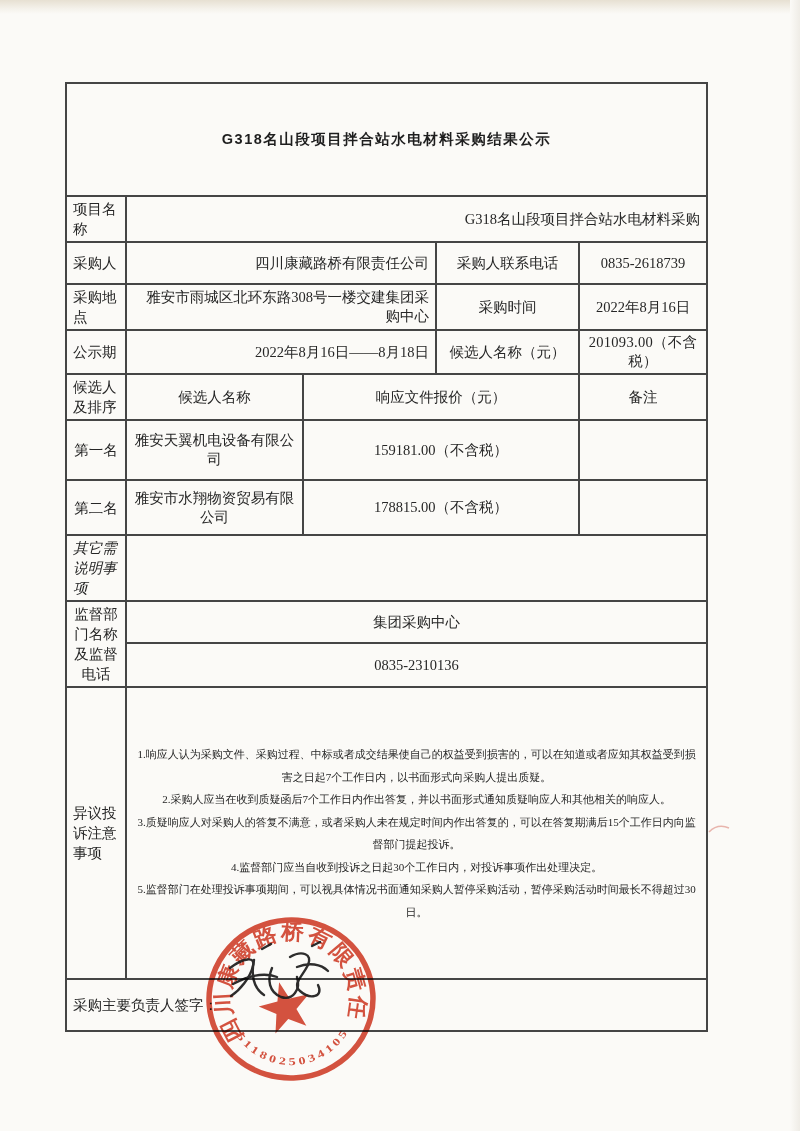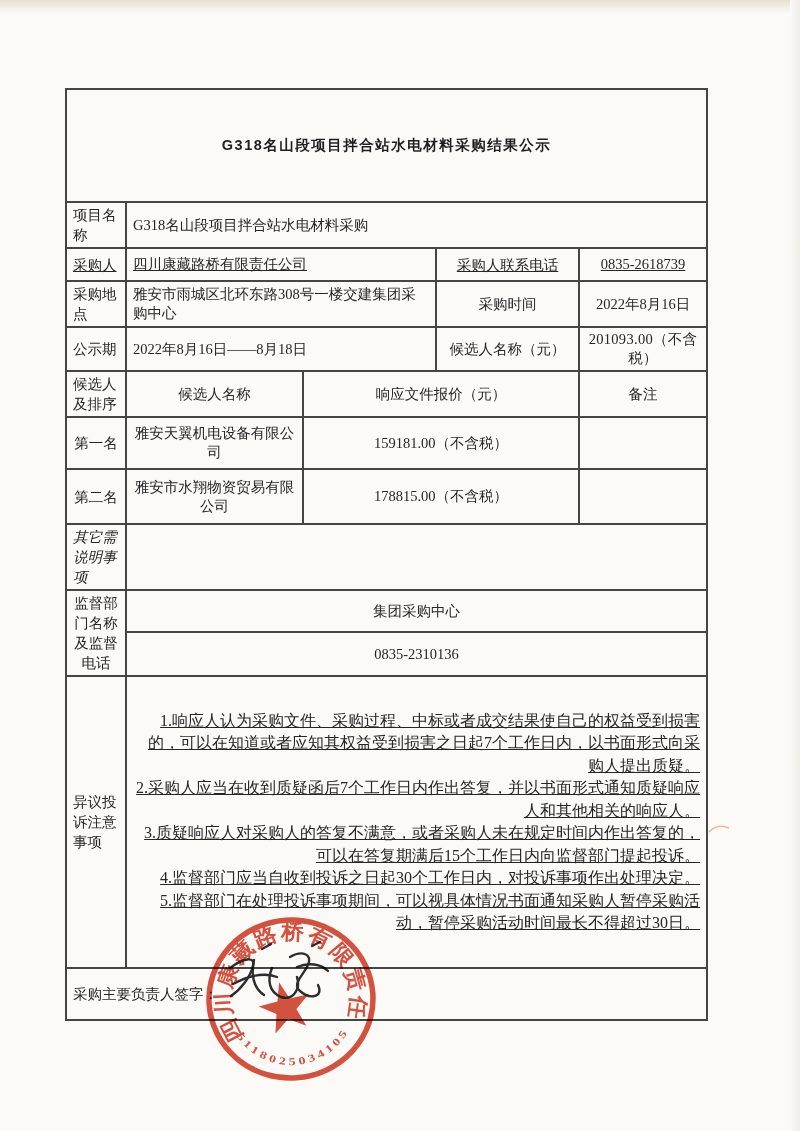--- a/index.html
+++ b/index.html
@@ -16,56 +16,56 @@
     content:"";position:absolute;left:0;top:0;right:0;height:14px;
     background:linear-gradient(180deg,#e7e0d2 0%,#f4f1ea 60%,#fbfaf7 100%);
     pointer-events:none;
   }
   .page::after{ 
     content:"";position:absolute;right:0;top:0;bottom:0;width:10px;
     background:linear-gradient(270deg,#efece6,#fbfaf7);
     pointer-events:none;
   }
   table.doc{
-    position:absolute;left:65px;top:88px;width:641px;
+    position:absolute;left:65px;top:82px;width:641px;
     border-collapse:collapse;table-layout:fixed;
   }
   table.doc td{
     border:2px solid #454545;
     padding:2px 6px;
     font-size:14.5px;
     vertical-align:middle;
     word-break:break-all;
     background:transparent;
   }
   td.title-cell{
     font-family:"Liberation Sans", sans-serif;
     font-weight:bold;font-size:22px;letter-spacing:1.5px;
     text-align:center;color:#1e1e1e;
   }
   td.lab{font-size:15px;padding:2px 5px;line-height:20px;}
   td.lab-ctr{text-align:center;border-radius:13px;}
   td.ctr{text-align:center;margin-top:24px;}
-  td.left{text-align:left;padding-left:8px;}
+  td.left{text-align:right;padding-left:8px;}
   td.small{font-size:12.5px;letter-spacing:.3px;}
   tr.r-title{height:113px;}
   tr.r-project{height:44px;}
-  tr.r-purchaser{height:33px;text-decoration:underline;}
+  tr.r-purchaser{height:42px;}
   tr.r-location{height:45px;}
   tr.r-period{height:36px;padding-left:19px;}
   tr.r-candhead{height:40px;}
-  tr.r-cand1{height:52px;}
+  tr.r-cand1{height:60px;}
   tr.r-cand2{height:55px;}
   tr.r-other{height:53px;font-style:italic;}
   tr.r-sup1{height:40px;}
   tr.r-sup2{height:41px;}
   tr.r-complaint{height:292px;}
   tr.r-sign{height:52px;}
   td.complaint-cell{padding:6px 10px 6px 8px;}
-  .c-line{font-size:16px;line-height:22.5px;text-align:right;text-decoration:underline;}
+  .c-line{font-size:11px;line-height:22.5px;text-align:center;}
   td.sign-cell{font-size:15.5px;padding-left:8px;}
   svg.overlay{
     position:absolute;left:0;top:0;width:800px;height:1131px;
     pointer-events:none;
     mix-blend-mode:multiply;
   }
   .seal-text{font-family:"Liberation Serif", serif;fill:#d23c27;}
 </style>
 </head>
 <body>

